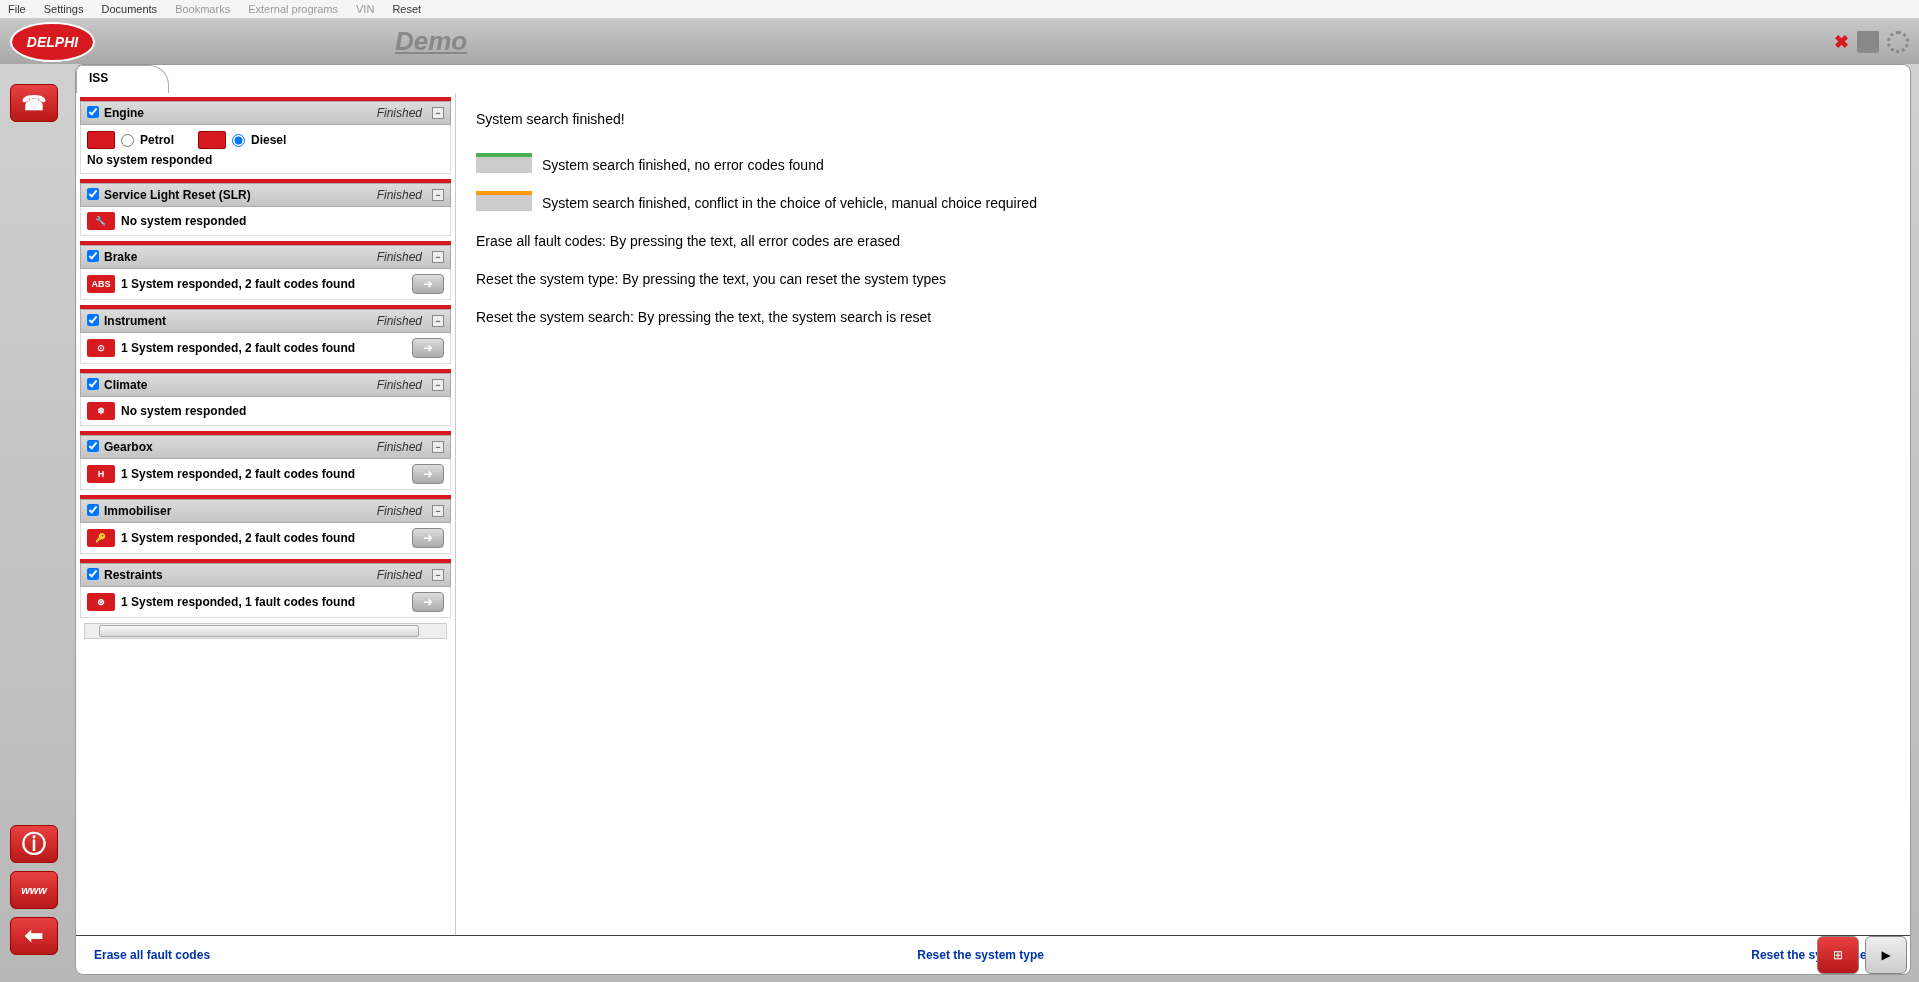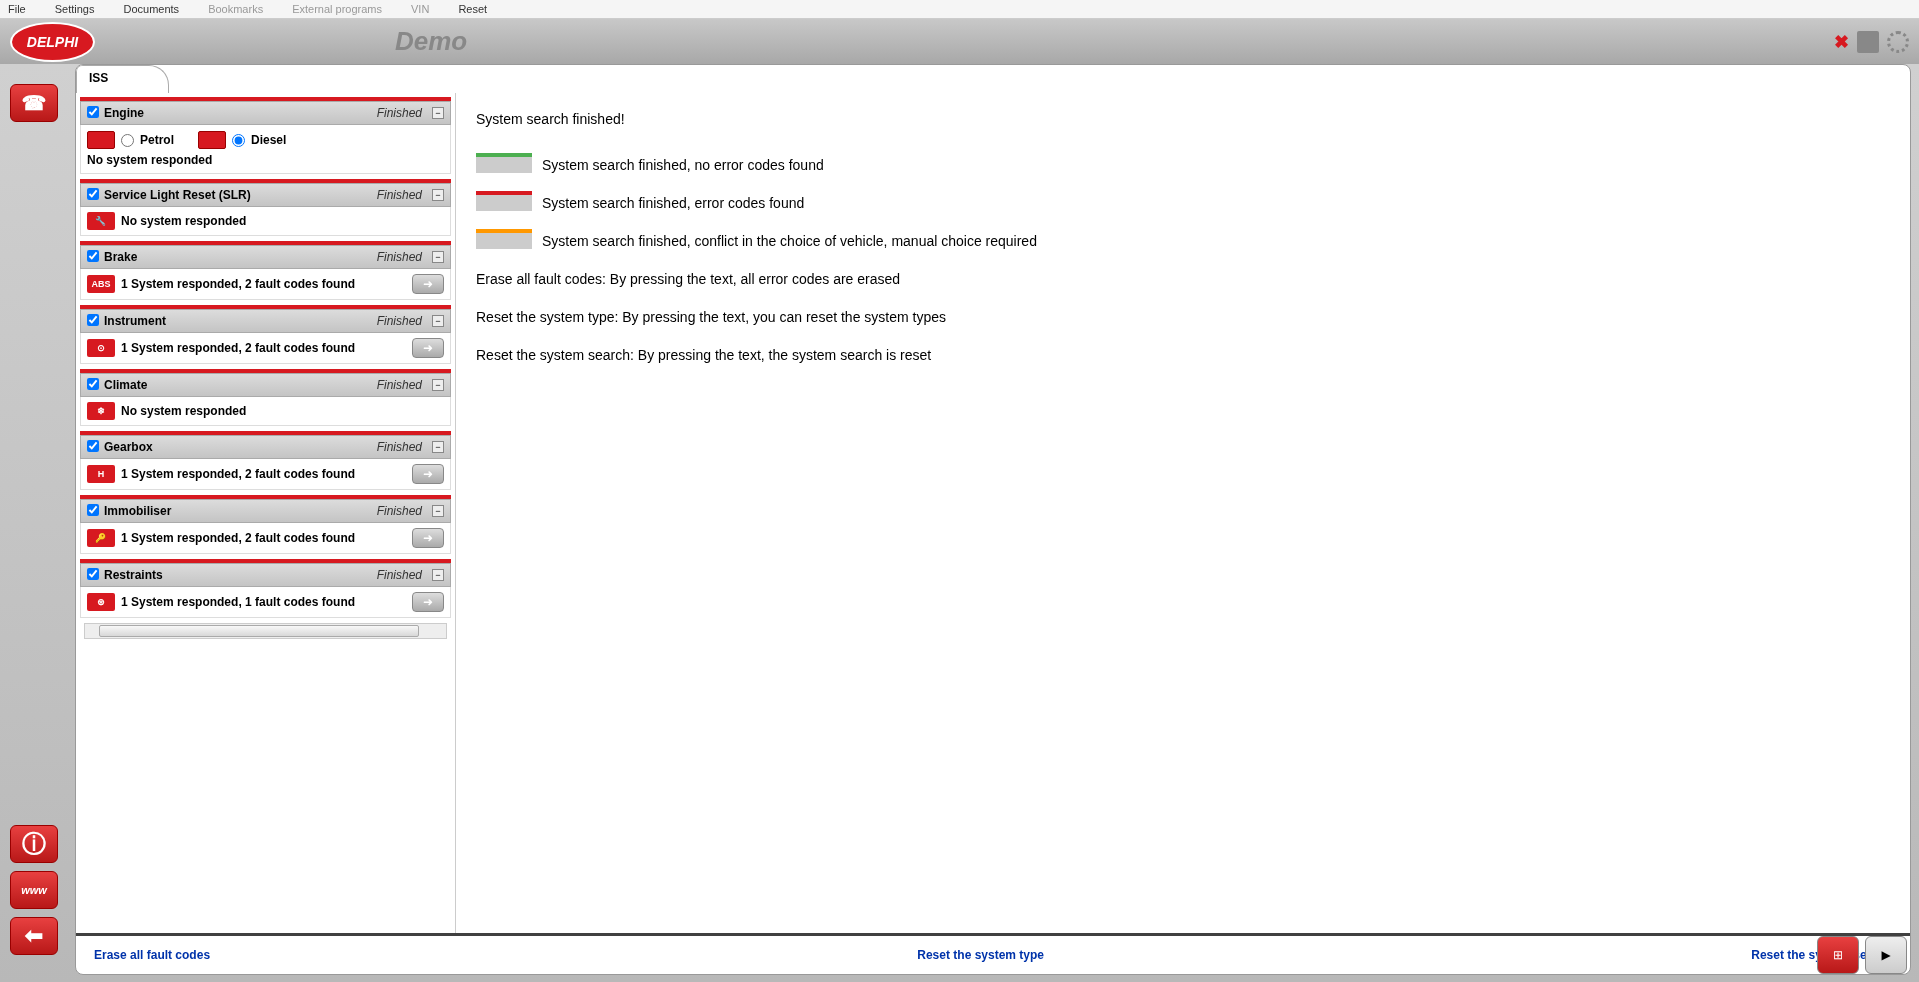--- a/index.html
+++ b/index.html
@@ -1,24 +1,24 @@
 <!DOCTYPE html>
 <html><head>
 <meta charset="utf-8">
 <style>
 * { box-sizing: border-box; margin: 0; padding: 0; }
 body { font-family: Arial, sans-serif; font-size: 12px; background: #f0f0f0; width: 1919px; height: 982px; overflow: hidden; }
 
-.menubar { background: #f5f5f5; border-bottom: 1px solid #ccc; padding: 3px 8px; display: flex; gap: 29px; }
+.menubar { background: #f5f5f5; border-bottom: 1px solid #ccc; padding: 3px 8px; display: flex; gap: 18px; }
 .menubar span { font-size: 11px; color: #333; cursor: pointer; }
 .menubar span.disabled { color: #999; }
 
 .titlebar { height: 45px; background: linear-gradient(to bottom, #c8c8c8, #a8a8a8); display: flex; align-items: center; padding: 0 10px; position: relative; }
 .logo { width: 85px; height: 40px; background: #d71920; border-radius: 50%; display: flex; align-items: center; justify-content: center; color: #fff; font-weight: bold; font-style: italic; font-size: 14px; border: 2px solid #fff; }
-.demo-text { color: #888; font-size: 26px; font-style: italic; font-weight: bold; margin-left: 300px; }
+.demo-text { color: #888; font-size: 26px; font-style: italic; font-weight: bold; margin-left: 300px; text-decoration: underline; }
 .titlebar-right { position: absolute; right: 10px; display: flex; gap: 8px; align-items: center; }
 .close-x { color: #d71920; font-size: 18px; font-weight: bold; cursor: pointer; }
 .cal-icon { width: 22px; height: 22px; background: #888; border-radius: 2px; }
 .spinner-icon { width: 22px; height: 22px; border: 3px dotted #888; border-radius: 50%; }
 
 .body-area { display: flex; height: calc(100% - 63px); background: linear-gradient(to bottom, #d0d0d0, #b8b8b8); padding: 0; }
 
 .left-rail { width: 75px; display: flex; flex-direction: column; justify-content: space-between; padding: 20px 10px; }
 .rail-btn { width: 48px; height: 38px; background: linear-gradient(to bottom, #e84040, #b81818); border-radius: 6px; margin-bottom: 8px; display: flex; align-items: center; justify-content: center; color: #fff; font-weight: bold; cursor: pointer; border: 1px solid #900; }
 .rail-btn.phone::before { content: "☎"; font-size: 20px; }
@@ -57,21 +57,21 @@
 .info-panel h2 { font-size: 17px; margin-bottom: 28px; font-weight: bold; }
 .info-line { font-size: 14px; margin-bottom: 30px; }
 .legend-row { display: flex; gap: 10px; margin-bottom: 22px; }
 .legend-bar { width: 56px; height: 16px; background: #ccc; position: relative; }
 .legend-bar.green::before { content: ""; position: absolute; top: -4px; left: 0; right: 0; height: 4px; background: #4caf50; }
 .legend-bar.red::before { content: ""; position: absolute; top: -4px; left: 0; right: 0; height: 4px; background: #d71920; }
 .legend-bar.orange::before { content: ""; position: absolute; top: -4px; left: 0; right: 0; height: 4px; background: #ff9800; }
 .legend-text { font-size: 14px; }
 .instr-line { font-size: 14px; margin-bottom: 22px; }
 
-.footer-actions { display: flex; justify-content: space-between; padding: 12px 18px; border-top: 3px solid #404040; }
+.footer-actions { display: flex; justify-content: space-between; padding: 12px 18px; border-top: 1px solid #404040; }
 .footer-link { color: #0033aa; font-weight: bold; font-size: 12px; cursor: pointer; }
 
 .bottom-bar { position: absolute; bottom: 8px; right: 12px; display: flex; gap: 6px; }
 .bb-btn { width: 42px; height: 38px; background: linear-gradient(to bottom, #eee, #ccc); border: 1px solid #888; border-radius: 6px; display: flex; align-items: center; justify-content: center; cursor: pointer; }
 .bb-btn.red { background: linear-gradient(to bottom, #e84040, #b81818); color: #fff; }
 
 .hscroll { height: 16px; background: #eee; border: 1px solid #ccc; margin: 2px 4px; position: relative; }
 .hscroll-thumb { position: absolute; left: 14px; width: 320px; height: 12px; top: 1px; background: linear-gradient(to bottom, #f8f8f8, #d8d8d8); border: 1px solid #aaa; border-radius: 2px; }
 </style>
 </head>
@@ -269,24 +269,20 @@
           </div>
         </div>
 
       <div class="info-panel">
         <div class="info-line">System search finished!</div>
         <div class="legend-row">
           <div class="legend-bar green"></div>
           <span class="legend-text">System search finished, no error codes found</span>
         </div>
         <div class="legend-row">
-          <div class="legend-bar red"></div>
-          <span class="legend-text">System search finished, error codes found</span>
-        </div>
-        <div class="legend-row">
           <div class="legend-bar orange"></div>
           <span class="legend-text">System search finished, conflict in the choice of vehicle, manual choice required</span>
         </div>
         <div class="instr-line">Erase all fault codes: By pressing the text, all error codes are erased</div>
         <div class="instr-line">Reset the system type: By pressing the text, you can reset the system types</div>
         <div class="instr-line">Reset the system search: By pressing the text, the system search is reset</div>
       </div>
     </div>
 
     <div class="footer-actions">

